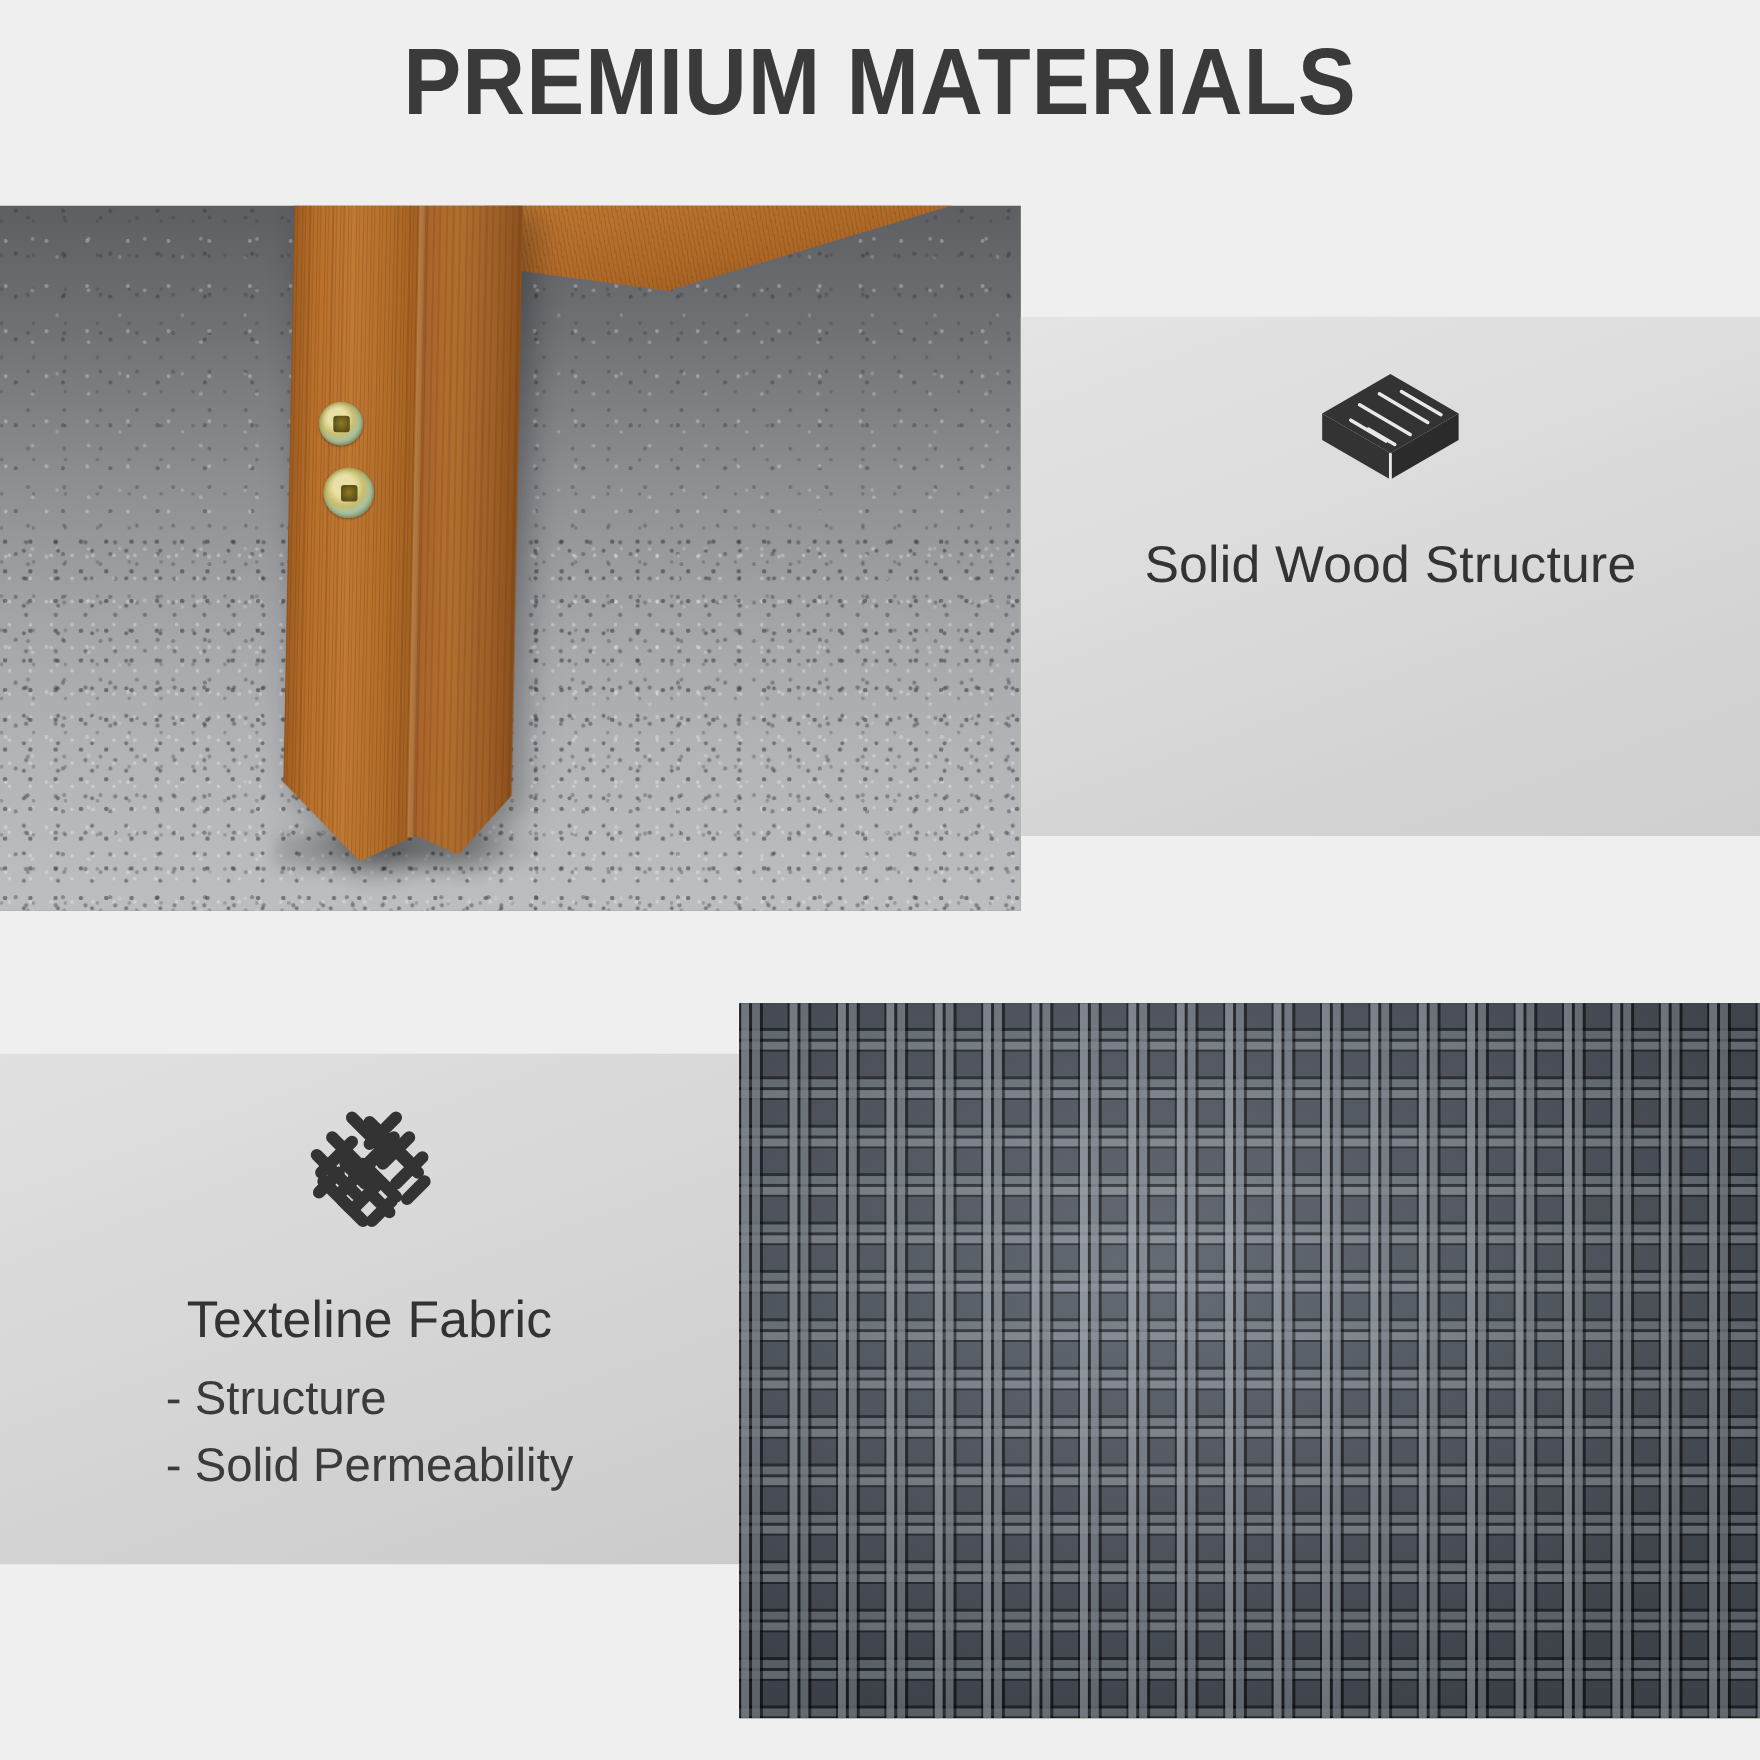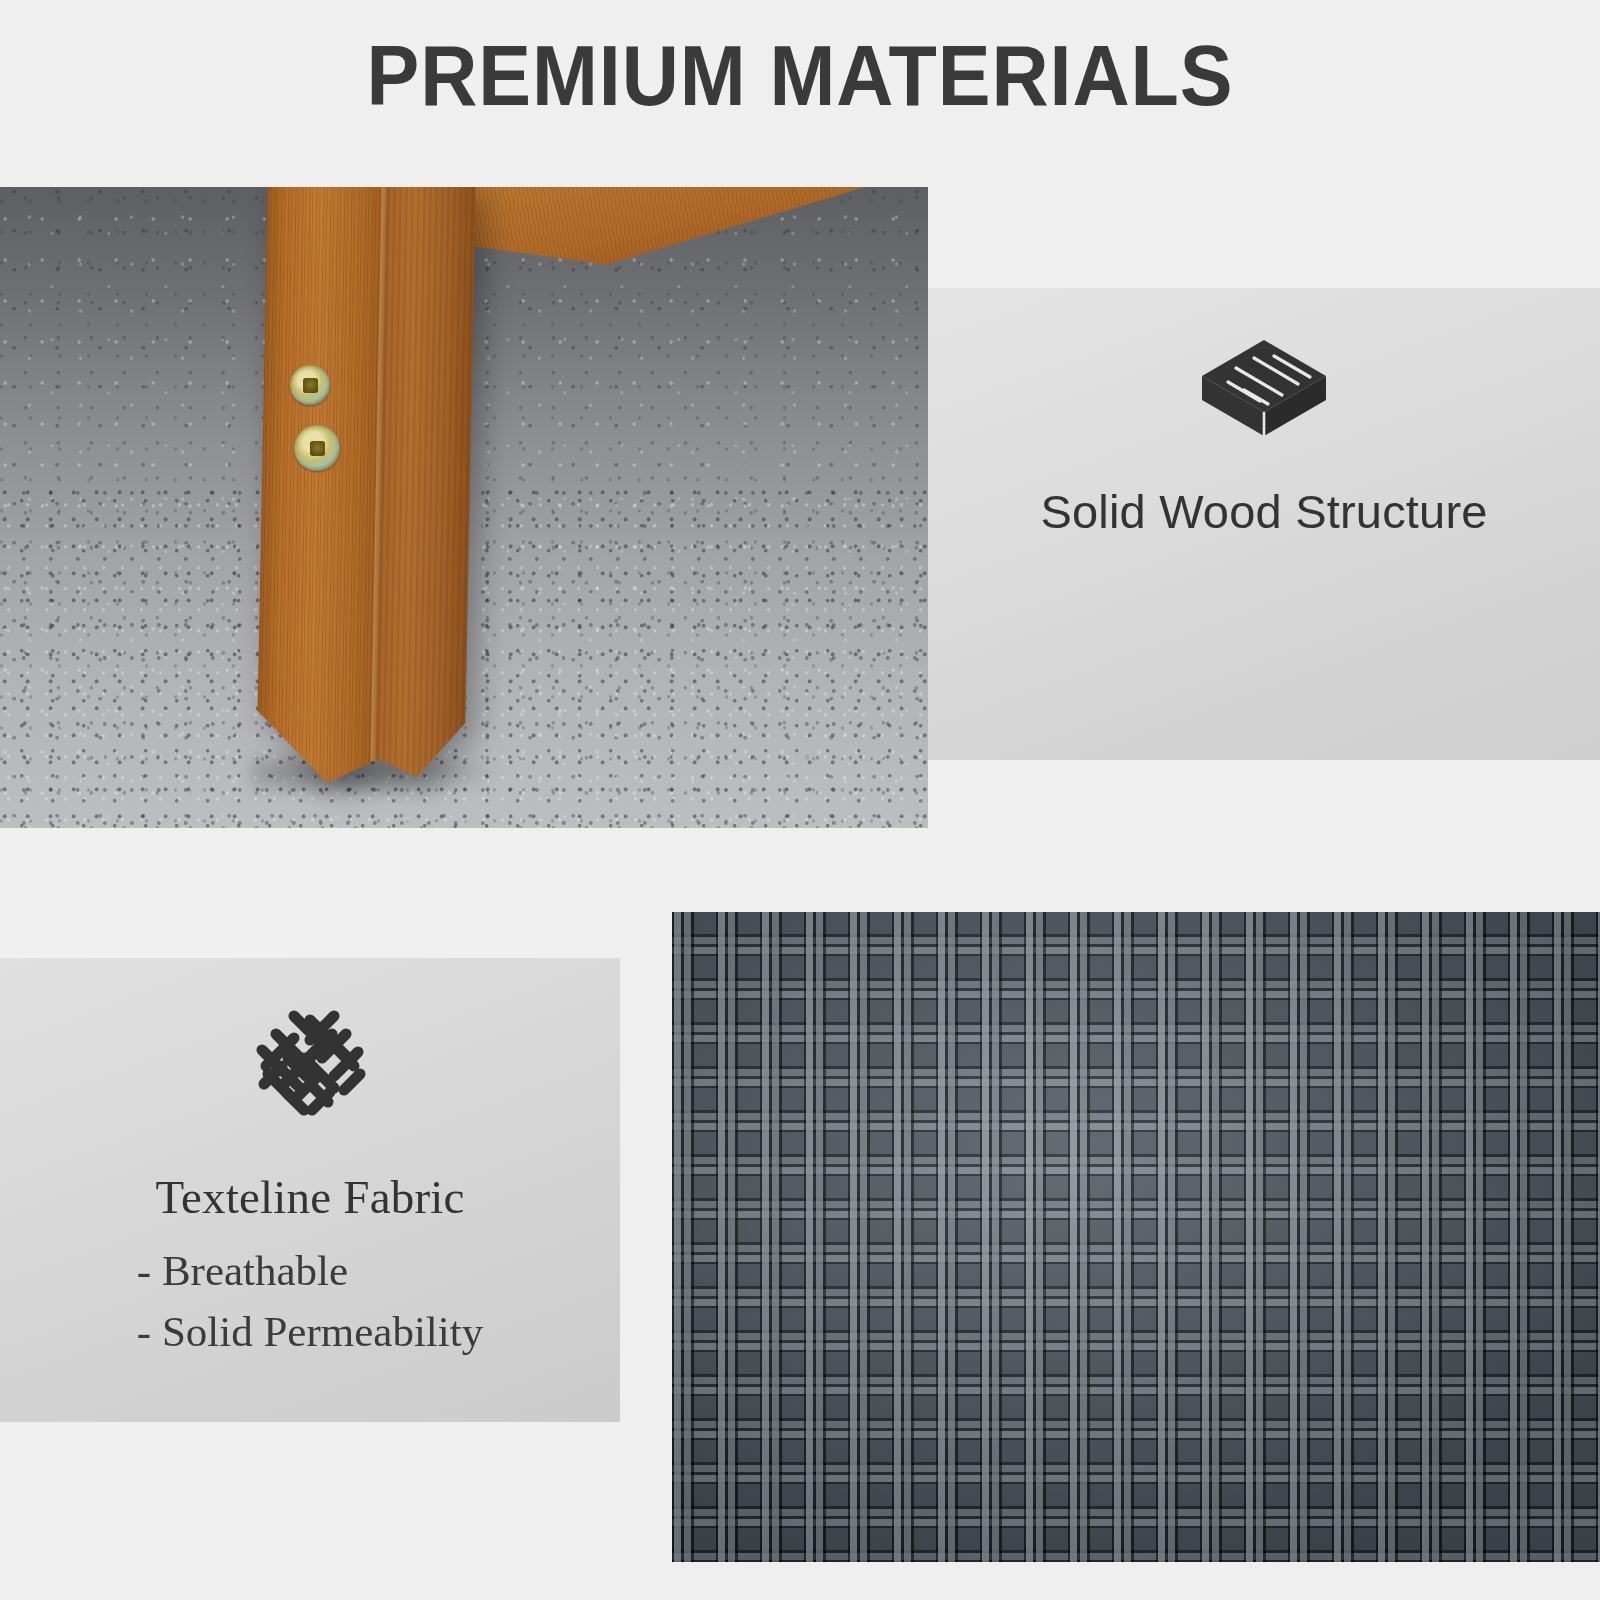--- a/index.html
+++ b/index.html
@@ -150,23 +150,22 @@
   
   #card-wood {
     position: absolute;
     left: 928px; top: 288px;
     width: 672px; height: 472px;
     background: linear-gradient(160deg, #e4e4e4 0%, #dcdcdc 40%, #d3d3d3 75%, #cfcfcf 100%);
   }
   #card-fabric {
     position: absolute;
     left: 0; top: 958px;
-    width: 620px; height: 464px;
+    width: 672px; height: 464px;
     background: linear-gradient(160deg, #e0e0e0 0%, #d8d8d8 40%, #d0d0d0 78%, #cbcbcb 100%);
-    font-family: Liberation Serif, serif;
   }
   .card-inner {
     position: absolute;
     left: 0; right: 0;
     text-align: center;
   }
   .card-title {
     font-size: 47px;
     font-weight: 400;
     color: #333333;
@@ -320,21 +319,21 @@
             <line x1="18" y1="62" x2="46" y2="34"></line>
             <line x1="16" y1="80" x2="34" y2="62"></line>
             <line x1="86" y1="72" x2="110" y2="48"></line>
             <line x1="96" y1="86" x2="112" y2="70"></line>
             <line x1="74" y1="54" x2="98" y2="30"></line>
           </g>
         </svg>
       </span>
       <div class="card-title" style="margin-top:40px;">Texteline Fabric</div>
       <div class="card-bullets">
-        <div class="card-bullet">- Breathable</div>
+        <div class="card-bullet">- Structure</div>
         <div class="card-bullet">- Solid Permeability</div>
       </div>
     </div>
   </div>
 
   <div id="photo-fabric">
     <div class="weave"></div>
     <div class="weave-mask"></div>
     <div class="weave-shade"></div>
   </div>

